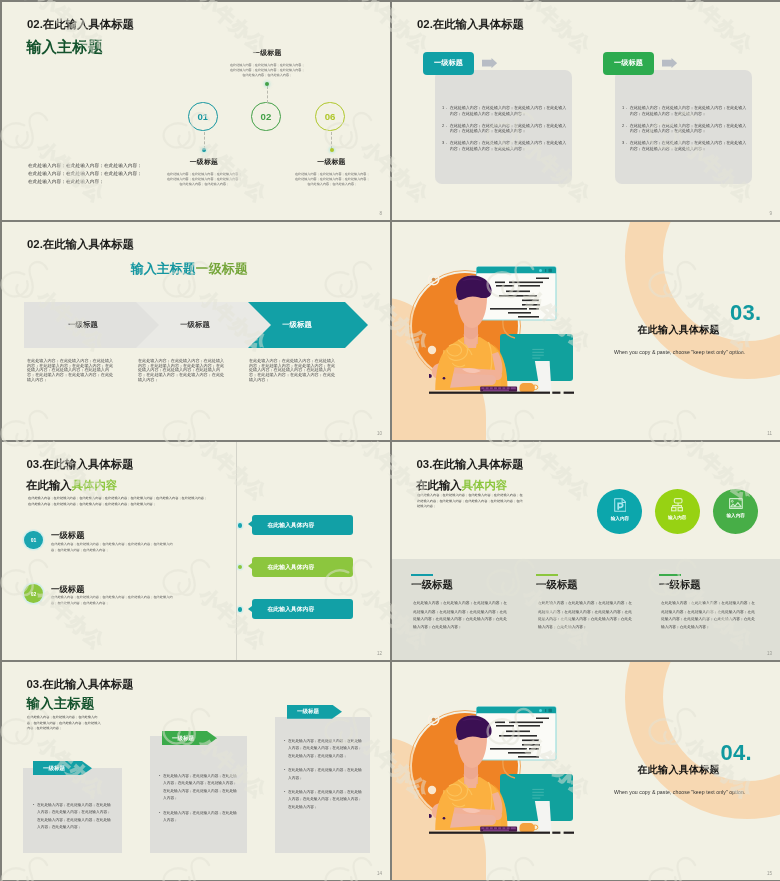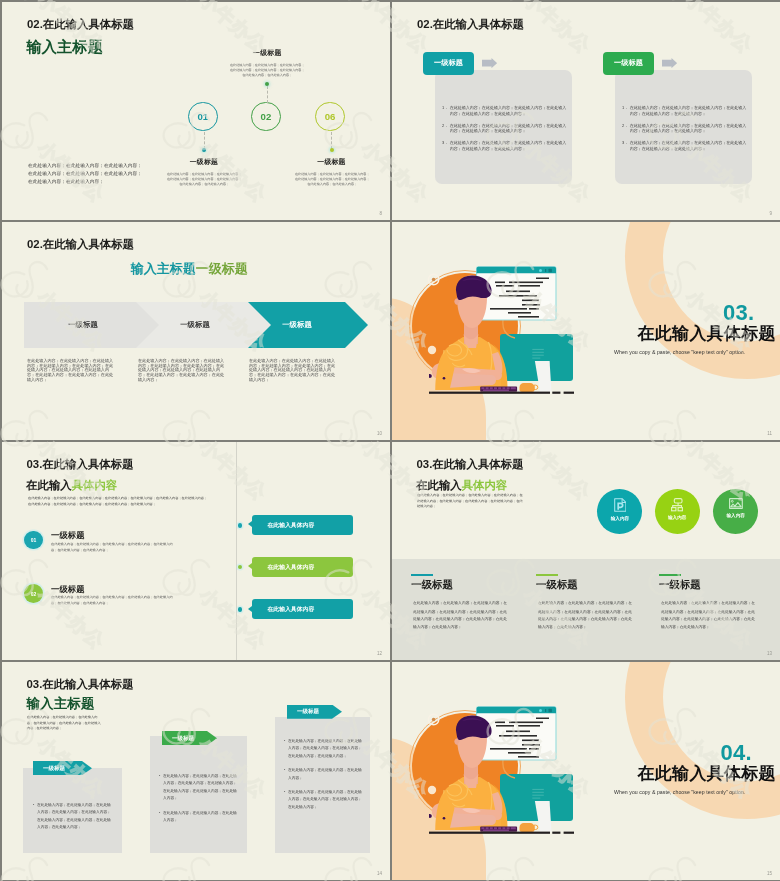--- a/index.html
+++ b/index.html
@@ -47,21 +47,21 @@
 
   
   .hl{position:absolute;font-size:13px;font-weight:700;letter-spacing:0px;white-space:nowrap;line-height:1;}
   .chev{position:absolute;height:46px;display:flex;align-items:center;}
   .chev span{position:relative;z-index:2;font-size:7.4px;font-weight:700;width:100%;text-align:center;padding-right:22px;box-sizing:border-box;}
   .chevcol{position:absolute;font-size:5px;line-height:1.14;color:#494949;transform:scale(.82);transform-origin:0 0;}
 
   
   .illus{position:absolute;left:0;top:0;width:388px;height:218px;}
   .bignum{position:absolute;font-size:22px;font-weight:700;color:#10999f;letter-spacing:.3px;line-height:1;}
-  .bigtitle{position:absolute;font-size:17px;font-weight:700;color:#111;letter-spacing:.3px;line-height:1;white-space:nowrap;}
+  .bigtitle{position:absolute;font-size:10px;font-weight:700;color:#111;letter-spacing:.3px;line-height:1;white-space:nowrap;}
   .subt{position:absolute;font-size:5.2px;color:#333;letter-spacing:.05px;white-space:nowrap;}
 
   
   .hl2{position:absolute;font-size:11.4px;font-weight:700;letter-spacing:0px;white-space:nowrap;line-height:1;}
   .intro{position:absolute;font-size:5px;line-height:1.84;color:#3f3f3f;transform:scale(.64);transform-origin:0 0;}
   .numdisc{position:absolute;width:18.8px;height:18.8px;border-radius:50%;display:flex;align-items:center;
            justify-content:center;color:#fff;font-size:5px;font-weight:700;box-shadow:0 0 0 1.6px rgba(190,235,240,.55);}
   .bub{position:absolute;height:19.9px;border-radius:3px;display:flex;align-items:center;
        color:#fff;font-size:5.85px;font-weight:700;padding-left:15.4px;box-sizing:border-box;}
   .bub:before{content:"";position:absolute;left:-4.1px;top:6.3px;width:0;height:0;
@@ -279,21 +279,21 @@
         </g>
         <g>
           <path d="M127.5 165.4c0-2.4 1.9-4.3 4.3-4.3h6.4c2.4 0 4.3 1.9 4.3 4.3v2.4c0 1.3-1.1 2.3-2.4 2.3h-10.2c-1.3 0-2.4-1-2.4-2.3z" fill="#f5a13d"></path>
           <path d="M142.1 163.1h1.5a2.2 2.2 0 0 1 0 4.4h-1.5z" fill="none" stroke="#f5a13d" stroke-width="1"></path>
         </g>
         <rect x="37" y="169.6" width="121" height="2.2" fill="#231f20"></rect>
         <rect x="160.3" y="169.6" width="8.1" height="2.2" fill="#231f20"></rect>
         <rect x="171.6" y="169.6" width="10.4" height="2.2" fill="#231f20"></rect>
 
     </svg>
-    <div class="bignum" style="left:331px;top:80px">03.</div>
+    <div class="bignum" style="left:338px;top:80px">03.</div>
     <div class="bigtitle" style="left:245.5px;top:102.6px">在此输入具体标题</div>
     <div class="subt" style="left:222px;top:126.5px">When you copy &amp; paste, choose "keep text only" option.</div>
     <div class="pgnum">11</div>
   </div>
   <div class="slide s5">
     <div class="eyebrow" style="left:24.5px;top:16.6px">03.在此输入具体标题</div>
     <div class="hl2" style="left:24.1px;top:38.1px"><span style="color:#1d1d1b">在此输入</span><span style="color:#8cc63e">具体内容</span></div>
     <div class="intro" style="left:25.9px;top:53px;width:283px">在此处输入内容；在此处输入内容；在此处输入内容；在此处输入内容；在此处输入内容；在此处输入内容；在此处输入内容；在此处输入内容；在此处输入内容；在此处输入内容；在此处输入内容；在此处输入内容；</div>
 
     <div class="numdisc" style="left:22.1px;top:88.6px;background:#1aa5b0">

